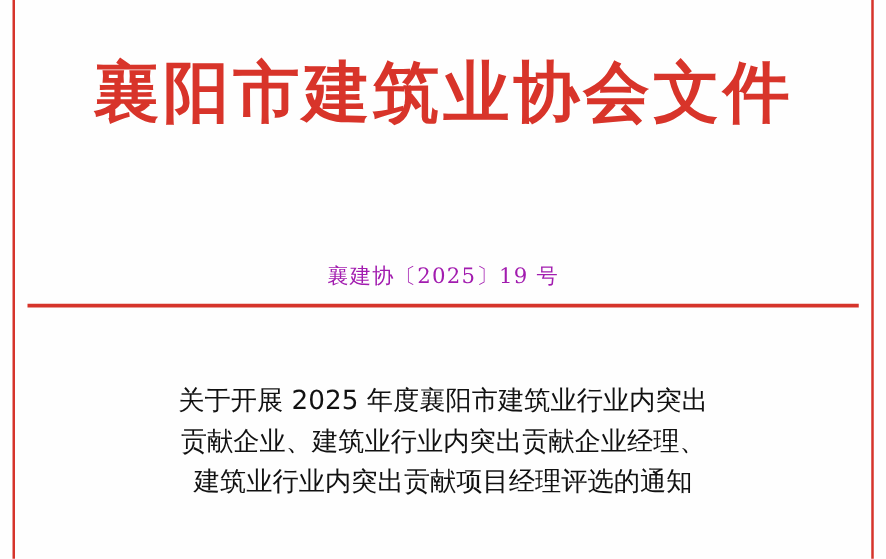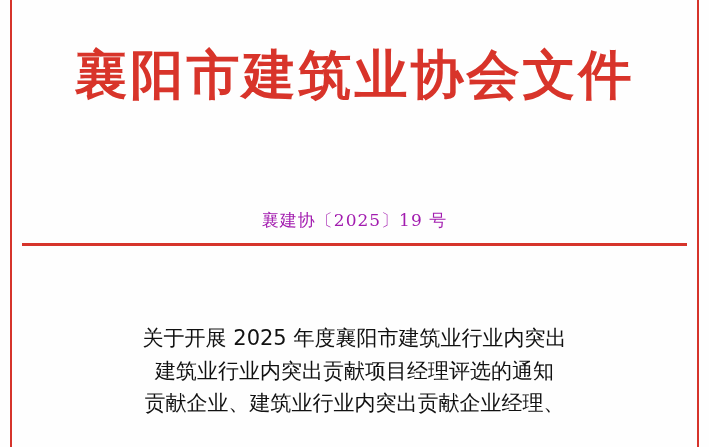--- a/index.html
+++ b/index.html
@@ -62,21 +62,21 @@
     position: absolute;
     top: 243px;
     left: 22px;
     right: 22px;
     height: 3px;
     background: #d6342b;
   }
 
   .body-title {
     position: absolute;
-    top: 322px;
+    top: 304px;
     left: 58px;
     right: 58px;
     text-align: center;
     color: #111111;
     font-family: "DejaVu Sans", "Liberation Sans", sans-serif;
     font-size: 21px;
     line-height: 1.55;
     letter-spacing: 0px;
   }
   .body-title .line {
@@ -93,17 +93,17 @@
   <div class="edge-rule right"></div>
 
   <div class="doc-title">襄阳市建筑业协会文件</div>
 
   <div class="doc-number">襄建协〔2025〕19 号</div>
 
   <div class="separator"></div>
 
   <div class="body-title">
     <span class="line">关于开展 2025 年度襄阳市建筑业行业内突出</span>
+    <span class="line">贡献企业、建筑业行业内突出贡献企业经理、</span>
     <span class="line">建筑业行业内突出贡献项目经理评选的通知</span>
-    <span class="line">贡献企业、建筑业行业内突出贡献企业经理、</span>
   </div>
 
 </div>
 
 </body></html>

